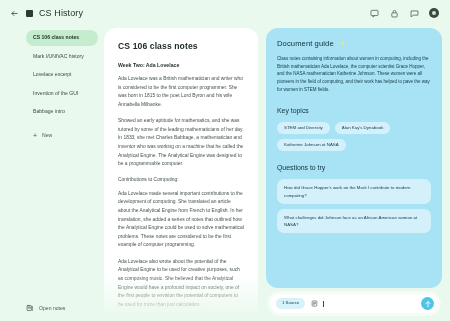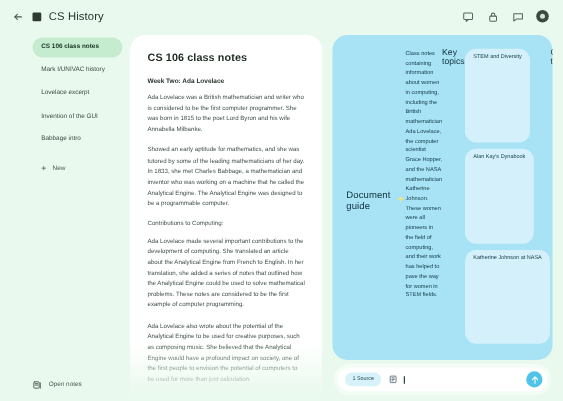--- a/index.html
+++ b/index.html
@@ -191,21 +191,21 @@
     flex-direction: column;
     min-height: 0;
   }
   .guide-panel {
     flex: 1;
     background: #a8e2f5;
     border-radius: 12px;
     margin: 0 0 6px 0;
     padding: 11px 11px 0 11px;
     display: flex;
-    flex-direction: row;
+    flex-direction: column;
     min-height: 0;
     position: relative;
     overflow: hidden;
   }
   .guide-head {
     display: flex;
     align-items: center;
     gap: 5px;
     margin-bottom: 7px;
   }

